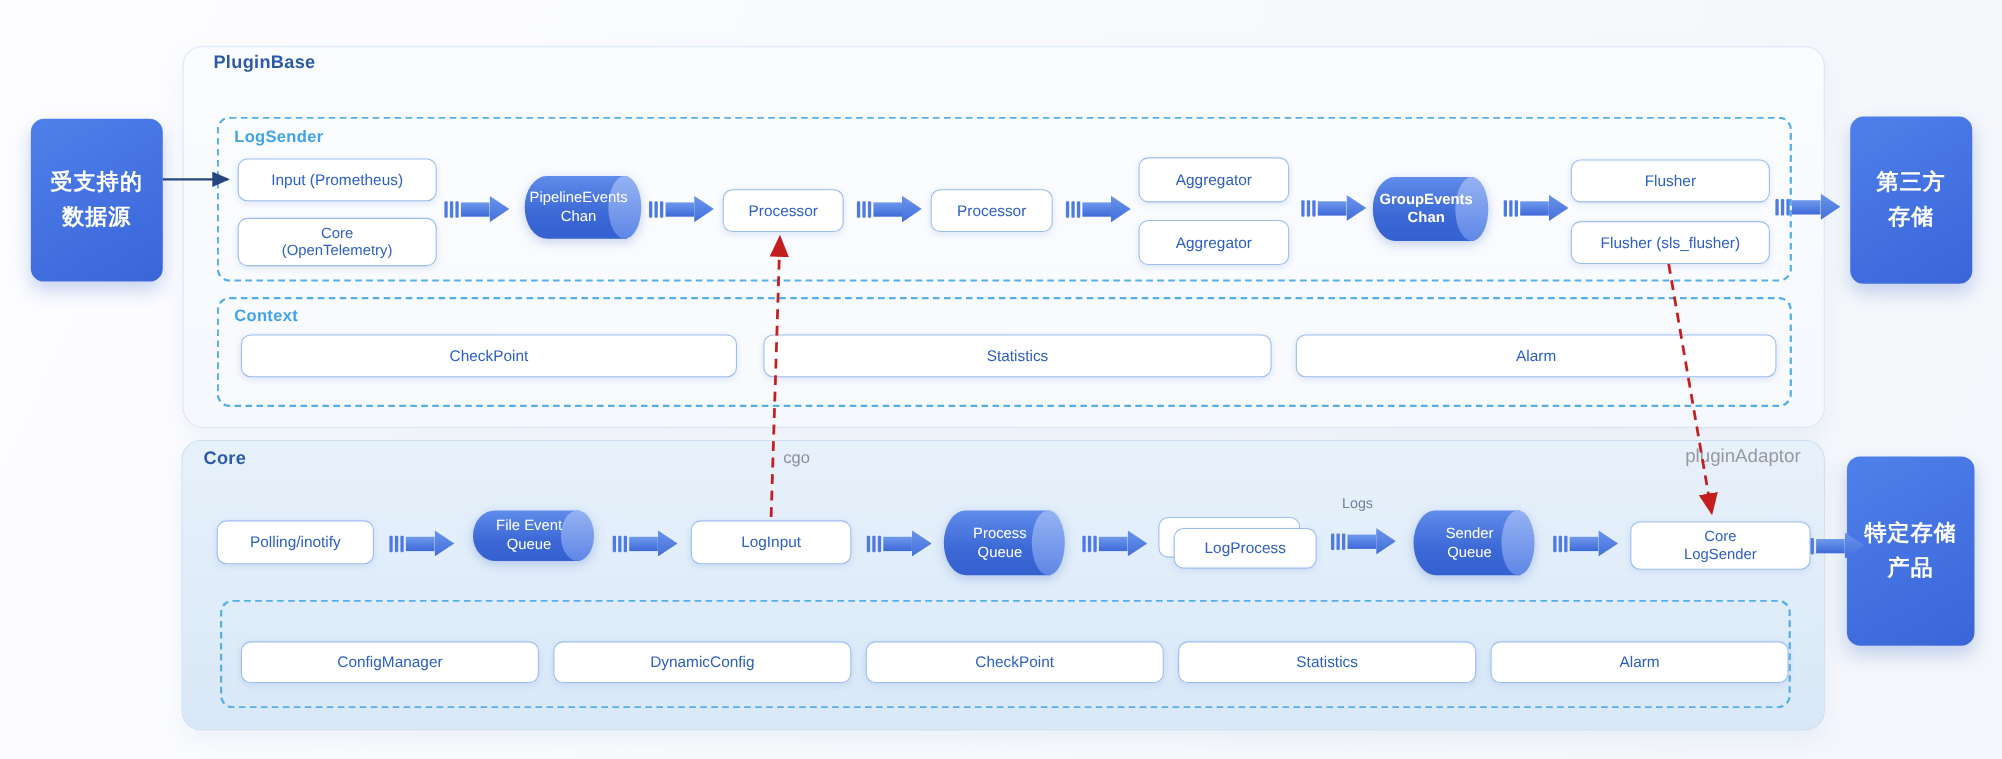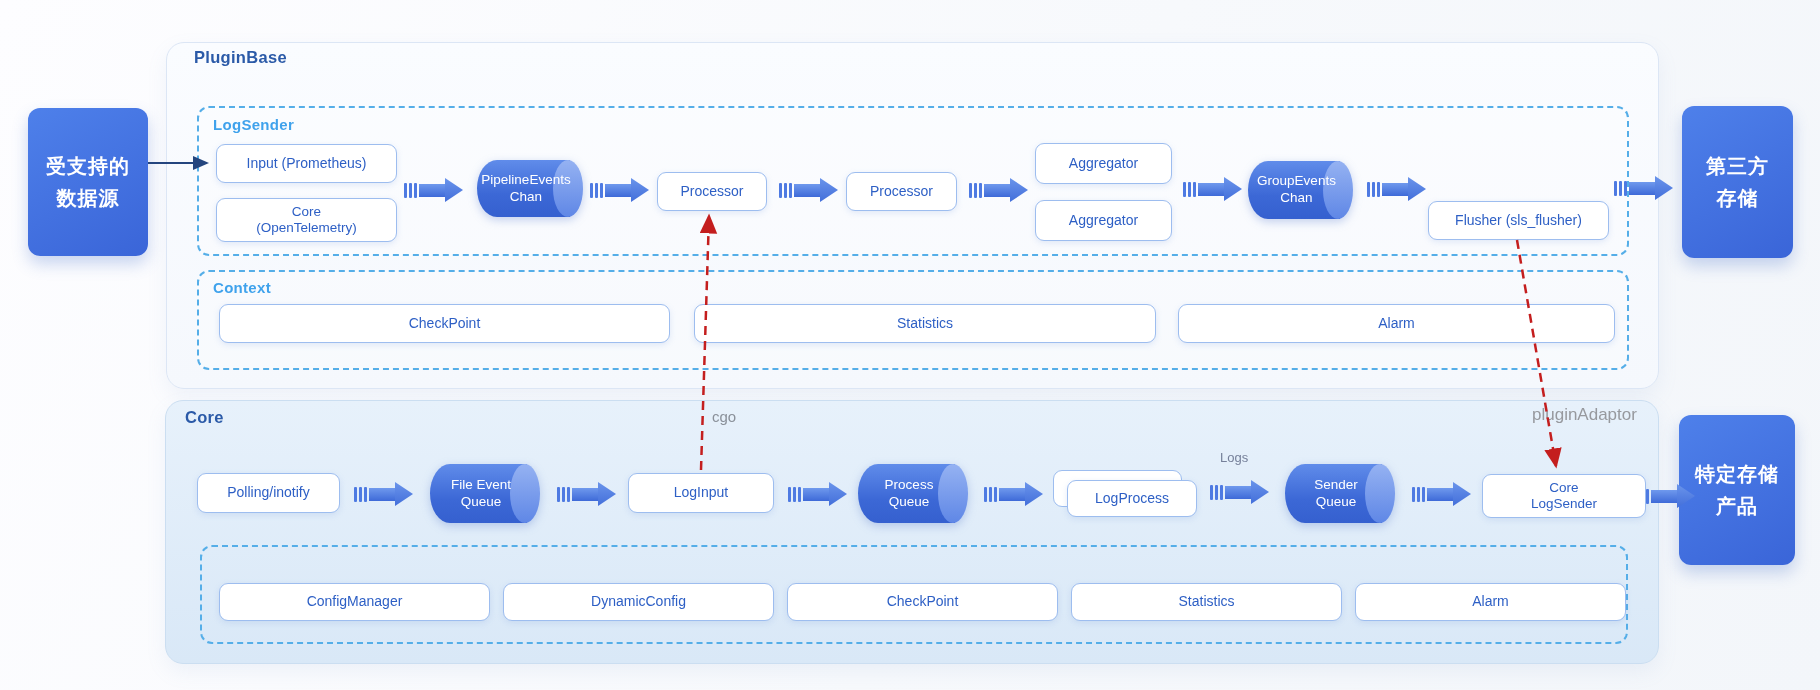--- a/index.html
+++ b/index.html
@@ -78,21 +78,21 @@
   <div class="dashedbox" style="left:200px;top:545px;width:1424px;height:95px;background:transparent;"></div>
 
   <div class="ep" style="left:28px;top:108px;width:120px;height:148px;">
     <span class="l">受支持的</span>
     <span class="l">数据源</span>
   </div>
   <div class="ep" style="left:1682px;top:106px;width:111px;height:152px;">
     <span class="l">第三方</span>
     <span class="l">存储</span>
   </div>
-  <div class="ep" style="left:1679px;top:415px;width:116px;height:150px;">
+  <div class="ep" style="left:1679px;top:415px;width:116px;height:172px;">
     <span class="l">特定存储</span>
     <span class="l">产品</span>
   </div>
 
   <div class="wbox" style="left:216px;top:144px;width:179px;height:37px;">
     <span class="l">Input (Prometheus)</span>
   </div>
   <div class="wbox small" style="left:216px;top:198px;width:179px;height:42px;">
     <span class="l">Core</span>
     <span class="l">(OpenTelemetry)</span>
@@ -155,37 +155,40 @@
   </div>
 
   <div class="barrow" style="left:1183px;top:174px;">
       <i></i>
       <i></i>
       <i></i>
       <span class="abody"></span>
       <span class="ahead"></span>
     </div>
 
-  <div class="cyl" style="left:1248px;top:161px;width:105px;height:58px;">
+  <div class="cyl" style="left:1248px;top:161px;width:105px;height:58px;font-weight:bold;">
     <span class="cyl-body"></span>
       <span class="cyl-cap"></span>
     <span class="cyl-label">
       <span class="l">GroupEvents</span>
       <span class="l">Chan</span>
     </span>
   </div>
 
   <div class="barrow" style="left:1367px;top:174px;">
       <i></i>
       <i></i>
       <i></i>
       <span class="abody"></span>
       <span class="ahead"></span>
     </div>
 
+  <div class="wbox" style="left:1428px;top:145px;width:179px;height:37px;">
+    <span class="l">Flusher</span>
+  </div>
   <div class="wbox" style="left:1428px;top:201px;width:179px;height:37px;">
     <span class="l">Flusher (sls_flusher)</span>
   </div>
 
   <div class="barrow" style="left:1614px;top:173px;">
       <i></i>
       <i></i>
       <i></i>
       <span class="abody"></span>
       <span class="ahead"></span>
@@ -206,21 +209,21 @@
   </div>
 
   <div class="barrow" style="left:354px;top:479px;">
       <i></i>
       <i></i>
       <i></i>
       <span class="abody"></span>
       <span class="ahead"></span>
     </div>
 
-  <div class="cyl" style="left:430px;top:464px;width:110px;height:59px;">
+  <div class="cyl" style="left:430px;top:464px;width:110px;height:46px;">
     <span class="cyl-body"></span>
       <span class="cyl-cap"></span>
     <span class="cyl-label">
       <span class="l">File Event</span>
       <span class="l">Queue</span>
     </span>
   </div>
 
   <div class="barrow" style="left:557px;top:479px;">
       <i></i>

